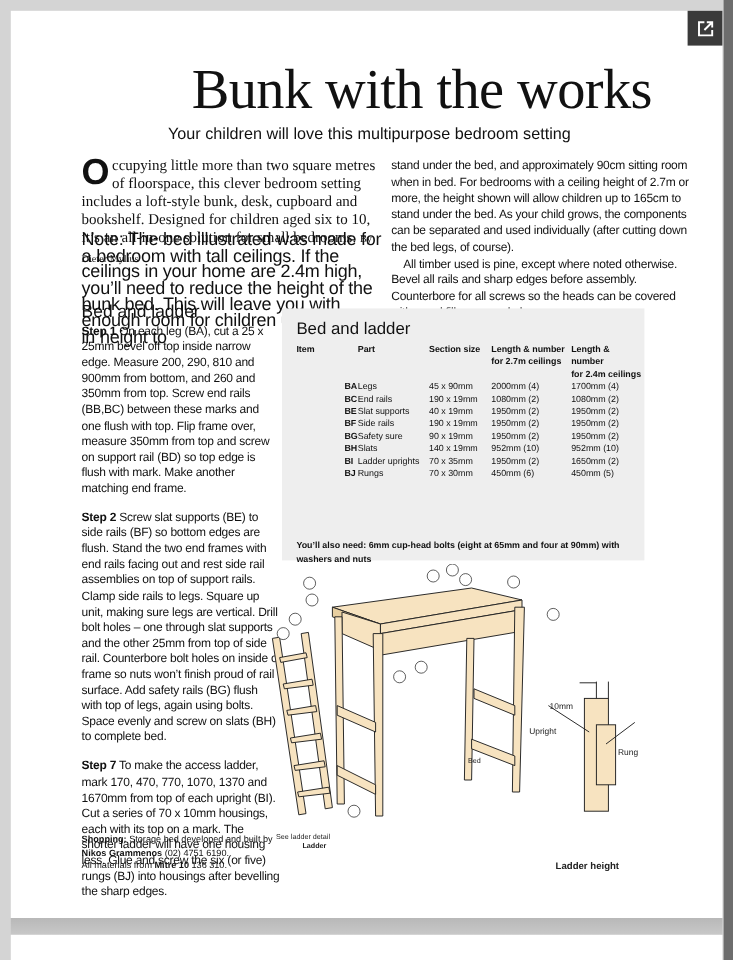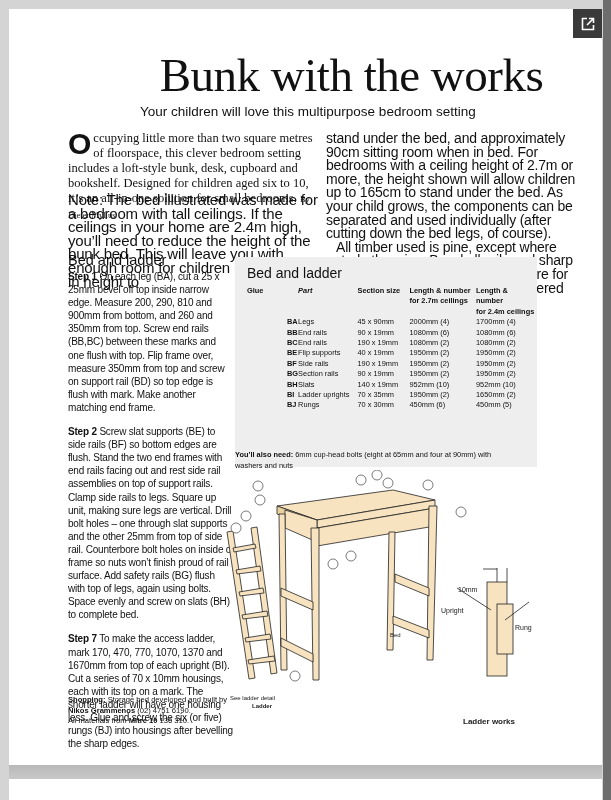--- a/index.html
+++ b/index.html
@@ -9,35 +9,35 @@
   .page2 { position:absolute; left:9px; top:779px; width:593px; height:30px; background:#fff; }
   .gap-shadow { position:absolute; left:9px; top:765px; width:593px; height:14px; background:linear-gradient(#b8b8b8,#c8c8c8); }
   .popout { position:absolute; left:573px; top:9px; width:29px; height:29px; background:#3a3a3a; display:flex; align-items:center; justify-content:center; }
   .title { position:absolute; left:0; width:611px; top:48px; text-align:center; font-size:47px; letter-spacing:-0.5px; font-weight:400;font-family:Liberation Serif, serif; }
   .title span { margin-left:92px; }
   .subtitle { position:absolute; left:140px; top:104px; font-size:13.5px; }
   .intro { position:absolute; left:68px; top:131px; width:250px; font-family:"Liberation Serif", serif; font-size:12.5px; line-height:15px; }
   .dropcap { float:left; font-family:"Liberation Sans", sans-serif; font-weight:bold; font-size:30px; line-height:24px; margin:1px 2px 0 0; }
   .byline { font-size:8.5px; }
   .note { position:absolute; left:68px; top:193px; width:255px; font-size:15px; line-height:13.6px; letter-spacing:-0.2px; }
-  .col2 { position:absolute; left:326px; top:132px; width:250px; font-size:14px; line-height:13.6px; letter-spacing:-0.2px; }
+  .col2 { position:absolute; left:326px; top:132px; width:250px; font-size:10px; line-height:13.6px; letter-spacing:-0.2px; }
   .col2 .para2 { text-indent:10px; }
   .sec-head { position:absolute; left:68px; top:252px; font-size:14.5px; }
   .steps { position:absolute; left:68px; top:270px; width:166px; font-size:10px; line-height:13.1px; letter-spacing:-0.2px; }
   .steps p { margin:0 0 11px 0; }
   .steps b { font-weight:bold; }
   .shopping { position:absolute; left:68px; top:695px; width:170px; font-size:7.6px; line-height:10.5px; }
   .panel { position:absolute; left:235px; top:257px; width:302px; height:210px; background:#eeeeee; }
   .panel-title { position:absolute; left:12px; top:8px; font-size:14px; }
   table.parts { position:absolute; left:12px; top:29px; border-collapse:collapse; font-size:7.4px; }
   table.parts td, table.parts th { padding:0; line-height:10.4px; text-align:left; vertical-align:top; font-weight:normal; }
   table.parts th { font-weight:bold; }
   table.parts td.code { font-weight:bold;padding-left:40px; }
-  .c1 { width:21px; } .c2 { width:68px;font-style:italic; } .c3 { width:59px; } .c4 { width:77px; } .c5 { width:70px; }
-  .need { position:absolute; left:0; top:195px; width:280px; font-size:7.4px; line-height:10.5px; }
+  .c1 { width:21px; } .c2 { width:68px; } .c3 { width:59px; } .c4 { width:77px; } .c5 { width:70px; }
+  .need { position:absolute; left:12px; top:195px; width:280px; font-size:7.4px; line-height:10.5px;font-weight:bold; }
   .need { top:193px; }
   .diagram { position:absolute; left:225px; top:470px; width:335px; height:270px; }
   .dlabel { position:absolute; font-size:6px; color:#222; }
   .dlabel-b { font-weight:bold; font-size:8px; }
 </style>
 </head>
 <body>
 
 <div class="page"></div>
 <div class="gap-shadow"></div>
@@ -76,66 +76,59 @@
 <div class="shopping">
   <b>Shopping:</b><span> Storage bed developed and built by </span><b>Nikos Grammenos</b><span> (02) 4751 6190.</span><br>
   <span>All materials from </span><b>Mitre 10</b><span> 136 310.</span>
 </div>
 
 <div class="panel">
   <div class="panel-title">Bed and ladder</div>
   <table class="parts">
     <thead>
       <tr>
-        <th class="c1">Glue</th>
+        <th class="c1">Item</th>
         <th class="c2">Part</th>
         <th class="c3">Section size</th>
         <th class="c4"><span>Length &amp; number</span><br><span>for 2.7m ceilings</span></th>
         <th class="c5"><span>Length &amp; number</span><br><span>for 2.4m ceilings</span></th>
       </tr>
     </thead>
     <tbody id="parts-body">
         <tr>
           <td class="code">BA</td>
           <td>Legs</td>
           <td>45 x 90mm</td>
           <td>2000mm (4)</td>
           <td>1700mm (4)</td>
         </tr>
         <tr>
-          <td class="code">BB</td>
-          <td>End rails</td>
-          <td>90 x 19mm</td>
-          <td>1080mm (6)</td>
-          <td>1080mm (6)</td>
-        </tr>
-        <tr>
           <td class="code">BC</td>
           <td>End rails</td>
           <td>190 x 19mm</td>
           <td>1080mm (2)</td>
           <td>1080mm (2)</td>
         </tr>
         <tr>
           <td class="code">BE</td>
-          <td>Flip supports</td>
+          <td>Slat supports</td>
           <td>40 x 19mm</td>
           <td>1950mm (2)</td>
           <td>1950mm (2)</td>
         </tr>
         <tr>
           <td class="code">BF</td>
           <td>Side rails</td>
           <td>190 x 19mm</td>
           <td>1950mm (2)</td>
           <td>1950mm (2)</td>
         </tr>
         <tr>
           <td class="code">BG</td>
-          <td>Section rails</td>
+          <td>Safety sure</td>
           <td>90 x 19mm</td>
           <td>1950mm (2)</td>
           <td>1950mm (2)</td>
         </tr>
         <tr>
           <td class="code">BH</td>
           <td>Slats</td>
           <td>140 x 19mm</td>
           <td>952mm (10)</td>
           <td>952mm (10)</td>
@@ -213,14 +206,14 @@
       <line x1="232" y1="118" x2="266" y2="140"></line>
       <line x1="280" y1="150" x2="304" y2="132"></line>
     </g>
   </svg>
   <div class="dlabel" style="left:165px;top:162px;">Bed</div>
   <div class="dlabel" style="left:5px;top:225px;">See ladder detail</div>
   <div class="dlabel" style="left:27px;top:233px;font-weight:bold;">Ladder</div>
   <div class="dlabel" style="left:233px;top:116px;font-size:7px;">10mm</div>
   <div class="dlabel" style="left:216px;top:137px;font-size:7px;">Upright</div>
   <div class="dlabel" style="left:290px;top:154px;font-size:7px;">Rung</div>
-  <div class="dlabel dlabel-b" style="left:238px;top:247px;">Ladder works</div>
+  <div class="dlabel dlabel-b" style="left:238px;top:247px;">Ladder height</div>
 </div>
 
 </body></html>

